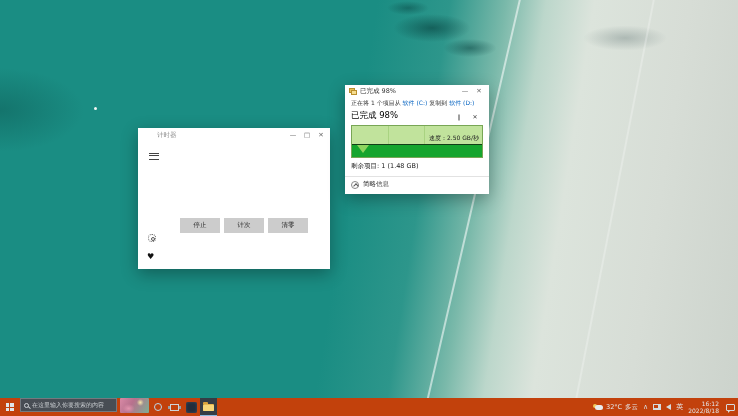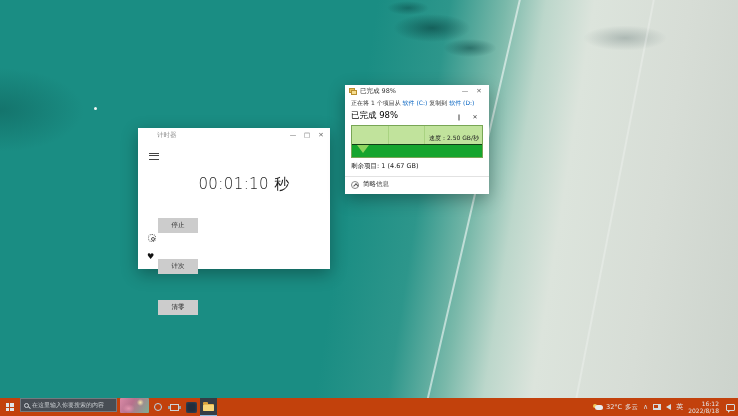--- a/index.html
+++ b/index.html
@@ -35,21 +35,21 @@
   .timer .titlebar { display:flex; align-items:center; height:15px; padding:0 2px 0 7px;margin-left:12px; }
   .timer .title { font-size:6.5px; color:#8a8a8a; flex:1; }
   .win-btn { width:14px; height:13px; line-height:13px; text-align:center;
              font-size:6.5px; color:#666; cursor:default; }
   .hamburger { position:absolute; left:11px; top:25px; width:10px; height:7px;
                border-top:1.5px solid #444; border-bottom:1.5px solid #444; }
   .hamburger::after { content:""; display:block; margin-top:1.2px; border-top:1.5px solid #444; }
   .timer-time { position:absolute; left:20px; right:0; top:47px; text-align:center;
                 font-size:15px; font-weight:300; color:#1f1f1f; letter-spacing:.4px; }
   .timer-buttons { position:absolute; left:20px; right:0; top:90px;
-                   display:flex; justify-content:center; gap:26px;flex-direction:column; }
+                   display:flex; justify-content:center; gap:4px; }
   .timer-buttons button { background:#cccccc; border:none; font-size:6.5px; color:#1f1f1f;
                           padding:3px 0; width:40px; font-family:inherit; }
   .gear-icon { position:absolute; left:10px; top:106px; width:8px; height:8px;
                border:1.3px dotted #555; border-radius:50%; }
   .gear-icon::after { content:""; position:absolute; left:1.5px; top:1.5px; width:2.5px; height:2.5px;
                       border:1px solid #555; border-radius:50%; }
   .heart-icon { position:absolute; left:9px; top:124px; font-size:8px; color:#111; }
 
   
   .copy { left:345px; top:85px; width:144px; padding-bottom:1px; }
@@ -146,21 +146,20 @@
 </div>
 
 <div class="window timer">
   <div class="titlebar">
     <span class="title">计时器</span>
     <span class="win-btn">—</span>
     <span class="win-btn">□</span>
     <span class="win-btn">✕</span>
   </div>
   <div class="hamburger"></div>
-  <div class="timer-time">00:01:10 秒</div>
   <div class="timer-buttons">
     <button>停止</button>
     <button>计次</button>
     <button>清零</button>
   </div>
   <div class="gear-icon"></div>
   <div class="heart-icon">♥</div>
 </div>
 
 <div class="window copy">
@@ -182,21 +181,21 @@
     </div>
     <div class="chart">
       <div class="gridline g1"></div>
       <div class="gridline g2"></div>
       <div class="speed-label">速度：2.50 GB/秒</div>
       <div class="chart-band">
         <div class="band-marker"></div>
       </div>
     </div>
     <div class="copy-details">
-      <div class="line">剩余项目: 1 (4.67 GB)</div>
+      <div class="line">剩余项目: 1 (1.48 GB)</div>
     </div>
   </div>
   <div class="copy-footer">
     <span class="chevron-circle"></span>
     <span class="footer-label">简略信息</span>
   </div>
 </div>
 
 <div class="taskbar">
   <div class="start-button">

